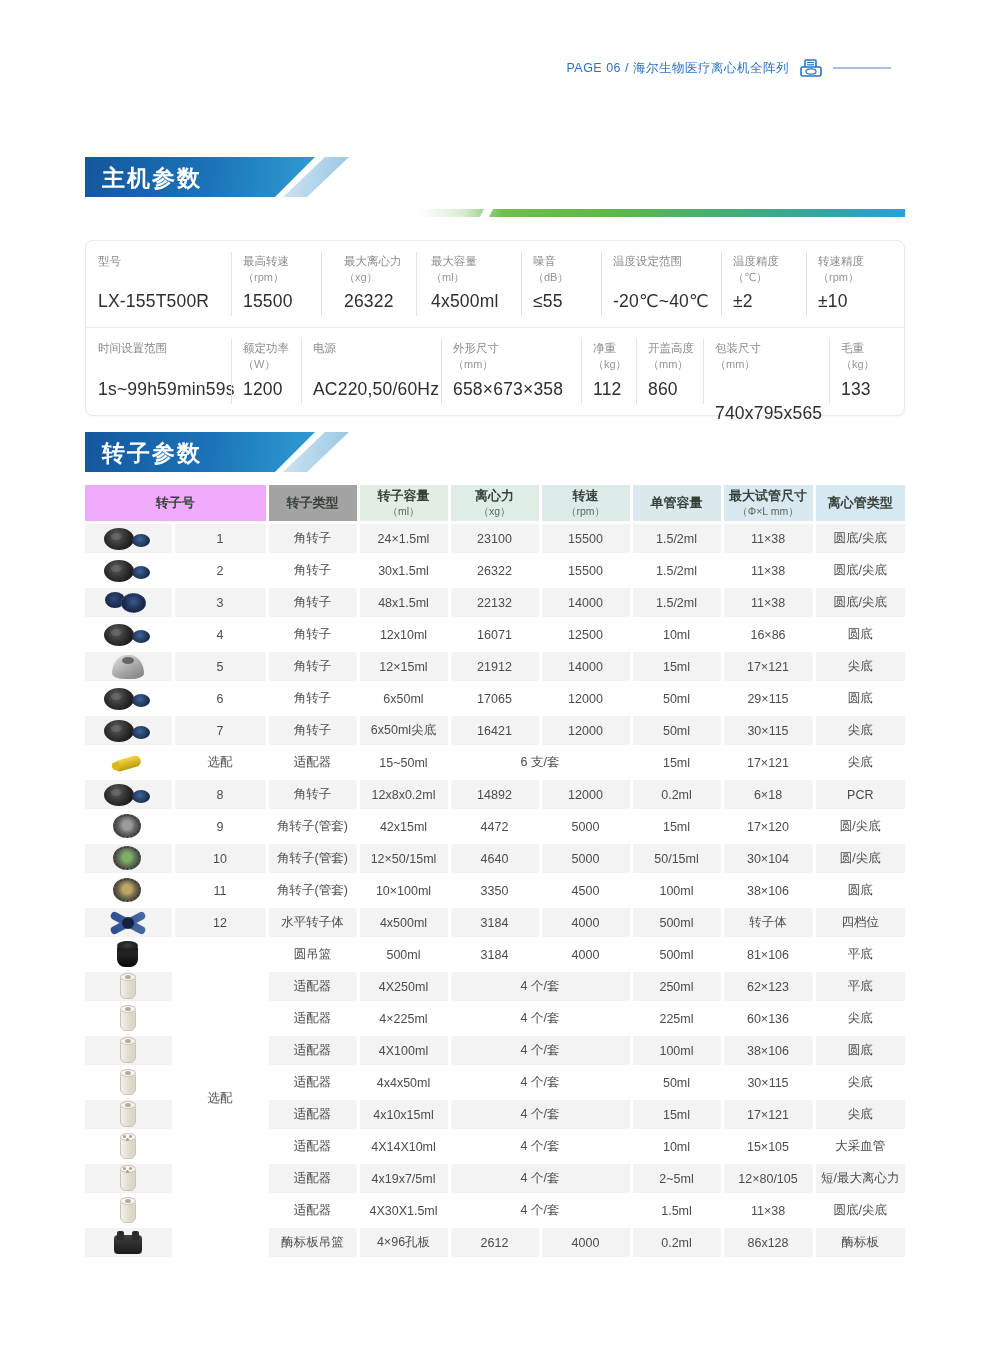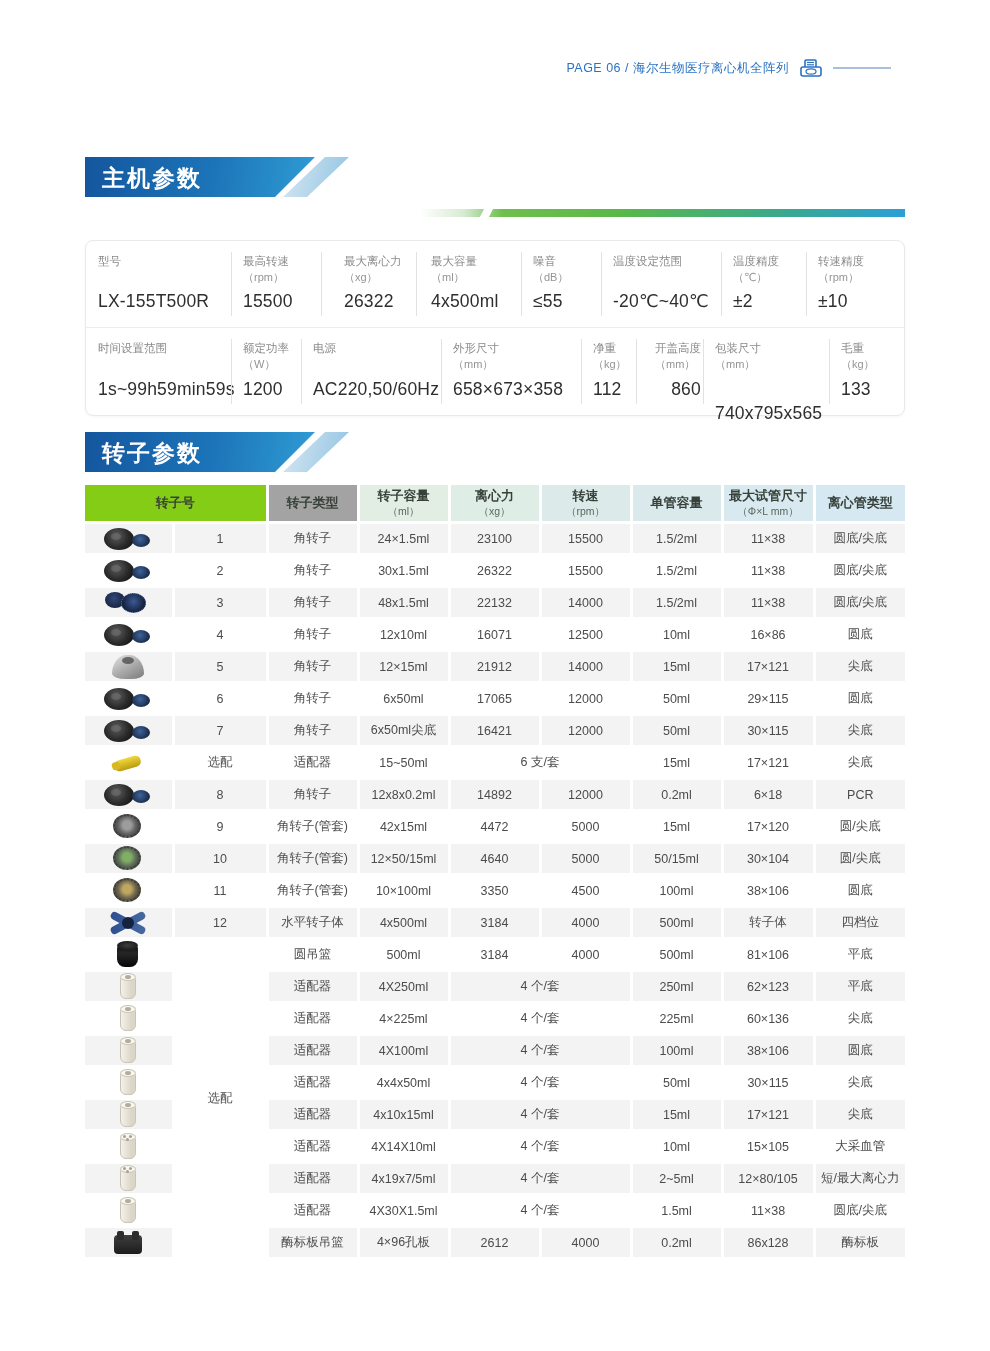--- a/index.html
+++ b/index.html
@@ -38,30 +38,30 @@
   .spec-item + .spec-item::before{content:"";position:absolute;left:0;top:11px;bottom:11px;border-left:1px solid #e2e2e2;}
   .sp-label{font-size:11.5px;color:#8a8a8a;line-height:1.3;}
   .sp-unit{font-size:11px;color:#949494;margin-top:1px;}
   .sp-value{font-size:17.5px;color:#2e2e2e;letter-spacing:.2px;white-space:nowrap;}
   .r1 .spec-item:nth-child(1){width:145px;} .r1 .spec-item:nth-child(2){width:90px;}
   .r1 .spec-item:nth-child(3){width:95px;padding-left:23px;}  .r1 .spec-item:nth-child(4){width:105px;padding-left:15px;}
   .r1 .spec-item:nth-child(5){width:80px;}  .r1 .spec-item:nth-child(6){width:120px;}
   .r1 .spec-item:nth-child(7){width:85px;}  .r1 .spec-item:nth-child(8){width:98px;}
   .r2 .spec-item:nth-child(1){width:145px;} .r2 .spec-item:nth-child(2){width:70px;}
   .r2 .spec-item:nth-child(3){width:140px;} .r2 .spec-item:nth-child(4){width:140px;}
-  .r2 .spec-item:nth-child(5){width:55px;}  .r2 .spec-item:nth-child(6){width:67px;align-items:flex-end;}
+  .r2 .spec-item:nth-child(5){width:55px;}  .r2 .spec-item:nth-child(6){width:67px;}
   .r2 .spec-item:nth-child(7){width:126px;gap:32px;} .r2 .spec-item:nth-child(8){width:75px;}
 
   
   #rotor-table{position:absolute;top:485px;left:85px;width:820px;border-collapse:collapse;table-layout:fixed;}
   #rotor-table th{height:36px;font-size:13px;font-weight:bold;color:#37413a;text-align:center;vertical-align:middle;
     border-right:3px solid #fff;border-bottom:3px solid #fff;padding:0;line-height:1.15;}
   #rotor-table th .u{display:block;font-weight:normal;font-size:10.5px;color:#5c665f;margin-top:1px;}
   #rotor-table th:last-child{border-right:none;}
-  #rotor-table th.h0{background:#84cc16;} #rotor-table th.h1{background:#a3a3a3;}
+  #rotor-table th.h0{background:#f0abfc;} #rotor-table th.h1{background:#a3a3a3;}
   #rotor-table th.h2{background:#e2eee4;} #rotor-table th.h3{background:#dfede7;}
   #rotor-table th.h4{background:#dcebea;} #rotor-table th.h5{background:#daeaec;}
   #rotor-table th.h6{background:#d8e9ef;} #rotor-table th.h7{background:#d6e8f2;}
   #rotor-table td{height:29px;text-align:center;vertical-align:middle;font-size:12.5px;color:#4c4c4c;
     border-right:3px solid #fff;border-bottom:3px solid #fff;padding:0;overflow:hidden;}
   #rotor-table td:last-child{border-right:none;}
   #rotor-table tr.g td{background:#f3f3f3;}
   #rotor-table td.groupcell{background:#ffffff;color:#4c4c4c;}
   #rotor-table td.phcell{border-right:3px solid #fff;}
 

